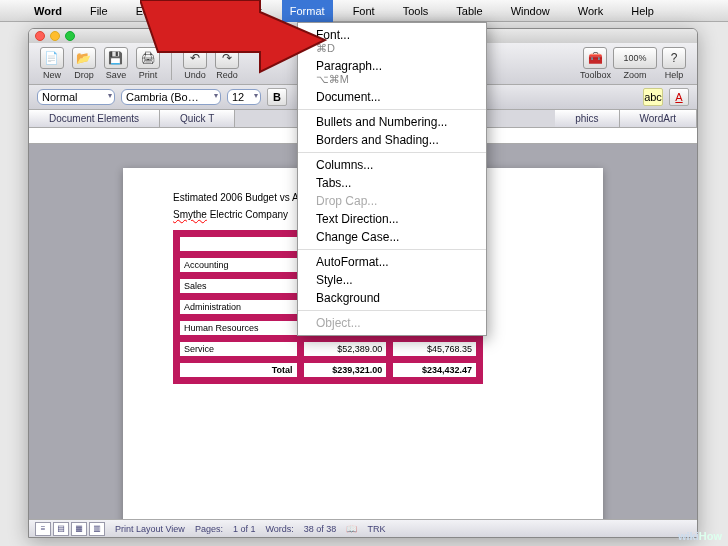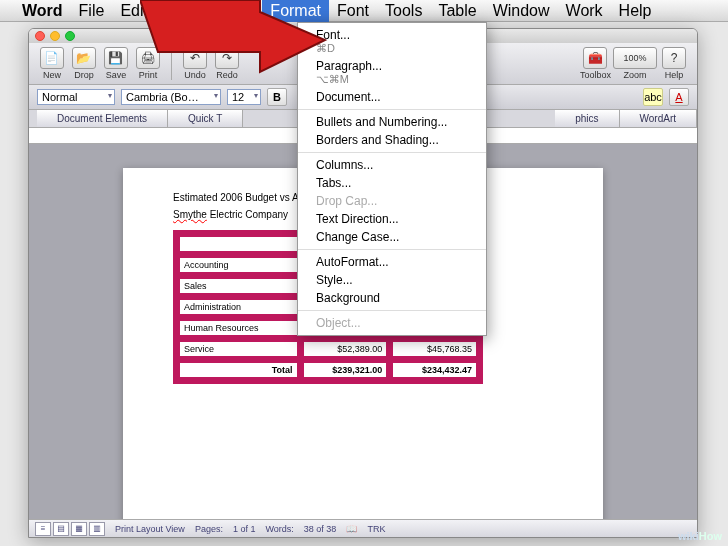--- a/index.html
+++ b/index.html
@@ -1,42 +1,42 @@
 <!DOCTYPE html>
 <html><head>
 <meta charset="utf-8">
 <style>
 * { margin: 0; padding: 0; box-sizing: border-box; font-family: "Lucida Grande", Arial, sans-serif; }
 body { width: 728px; height: 546px; background: #e8e8e8; position: relative; overflow: hidden; }
 
-.menubar { height: 22px; background: linear-gradient(#f8f8f8, #d8d8d8); display: flex; align-items: center; padding: 6px 8px; font-size: 16px; gap: 0; border-bottom: 1px solid #aaa; }
+.menubar { height: 22px; background: linear-gradient(#f8f8f8, #d8d8d8); display: flex; align-items: center; padding: 6px 8px; font-size: 11px; gap: 12px; border-bottom: 1px solid #aaa; }
 .menubar .apple { font-size: 13px; margin-right: 6px; }
 .menubar .app { font-weight: bold; padding: 0 8px; }
 .menubar .mitem { padding: 0 8px; height: 22px; line-height: 22px; }
 .menubar .mitem.active { background: #3a76d6; color: #fff; }
 
 .window { position: absolute; top: 28px; left: 28px; width: 670px; height: 510px; background: #f0f0f0; border: 1px solid #888; border-radius: 6px 6px 0 0; box-shadow: 0 4px 20px rgba(0,0,0,.3); overflow: hidden; }
 .titlebar { height: 14px; background: linear-gradient(#e8e8e8,#cfcfcf); display: flex; align-items: center; padding: 0 6px; gap: 5px; }
 .tl-dot { width: 10px; height: 10px; border-radius: 50%; }
 .tl-red { background: #ff5f56; border:1px solid #d43; }
 .tl-yel { background: #ffbd2e; border:1px solid #da2; }
 .tl-grn { background: #27c93f; border:1px solid #1a3; }
 
 .toolbar { background: linear-gradient(#efeff2,#d2d2d8); padding: 4px 8px; display: flex; gap: 8px; border-bottom: 1px solid #aaa; }
 .tb-group { display: flex; gap: 2px; }
 .tb-btn { display: flex; flex-direction: column; align-items: center; font-size: 9px; color: #333; min-width: 30px; cursor: pointer; }
 .tb-icon { width: 24px; height: 22px; background: linear-gradient(#fff,#ddd); border: 1px solid #999; border-radius: 3px; display: flex; align-items: center; justify-content: center; font-size: 12px; margin-bottom: 1px; }
 .tb-zoom { width: 44px; }
 
 .formatbar { background: linear-gradient(#e8e8ec,#cfcfd6); padding: 3px 8px; display: flex; gap: 6px; align-items: center; border-bottom: 1px solid #aaa; font-size: 11px; }
-.fb-select { background: #fff; border: 1px solid #8aa0c8; border-radius: 0; padding: 1px 14px 1px 4px; font-size: 11px; position: relative; }
+.fb-select { background: #fff; border: 1px solid #8aa0c8; border-radius: 6px; padding: 1px 14px 1px 4px; font-size: 11px; position: relative; }
 .fb-select::after { content: "▾"; position: absolute; right: 2px; font-size: 8px; color: #668; }
 .fb-btn { width: 20px; height: 18px; border: 1px solid #aaa; background: linear-gradient(#fff,#e0e0e0); border-radius: 2px; display: flex; align-items: center; justify-content: center; font-size: 11px; }
 
-.tabs { display: flex; background: #d8d8de; border-bottom: 1px solid #aaa; font-size: 10px; padding-left: 8px; }
+.tabs { display: flex; background: #d8d8de; border-bottom: 1px solid #aaa; font-size: 10px; }
 .tab { padding: 3px 20px; border-right: 1px solid #aaa; background: linear-gradient(#fff,#dadae2); color: #335; }
 
 .ruler { height: 16px; background: #fff; border-bottom: 1px solid #aaa; position: relative; }
 
 .docarea { background: #a8a8b0; height: 400px; display: flex; justify-content: center; padding-top: 24px; overflow: hidden; }
 .page { width: 480px; background: #fff; box-shadow: 0 2px 8px rgba(0,0,0,.3); padding: 24px 40px 60px 50px; font-size: 9px; color: #000; }
 .doc-title { font-size: 10px; margin-bottom: 6px; }
 .doc-subtitle { font-size: 10px; margin-bottom: 10px; }
 .doc-subtitle span.u { text-decoration: underline wavy red; }
 

